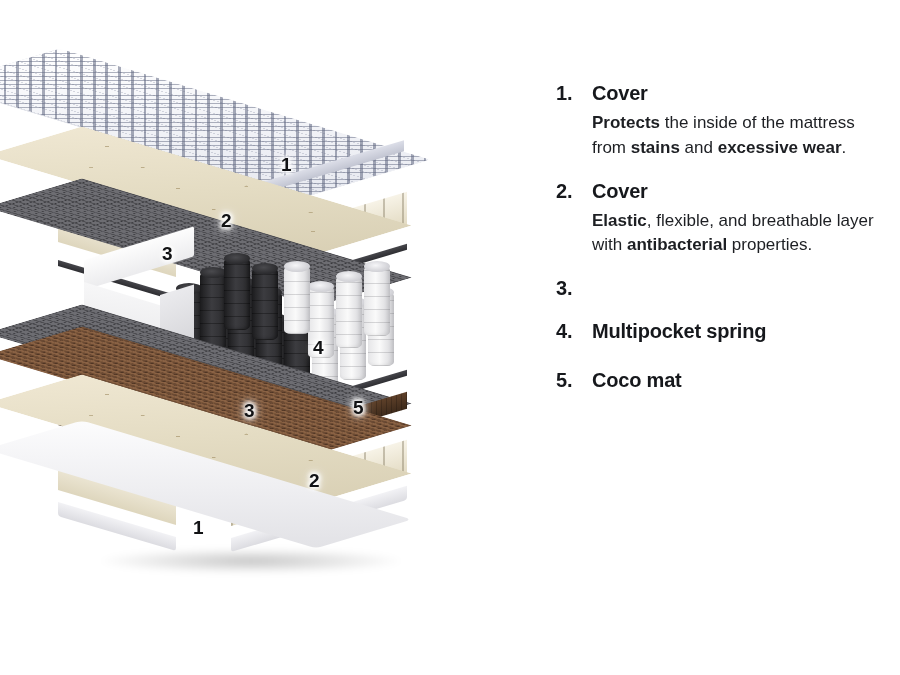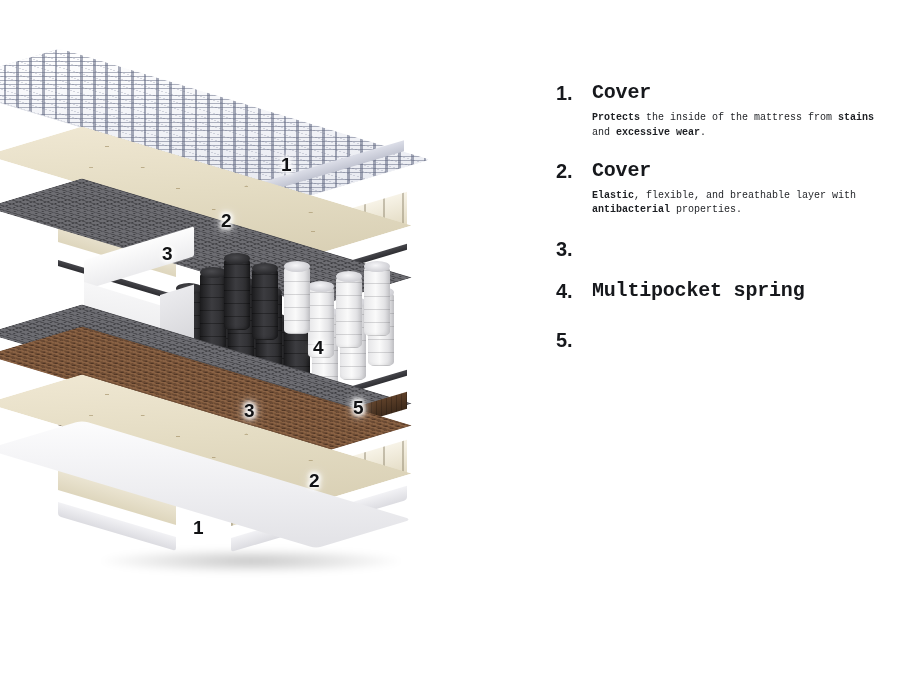--- a/index.html
+++ b/index.html
@@ -237,31 +237,31 @@
   }
   .legend-item { display: flex; align-items: flex-start; margin-bottom: 20px; }
   .legend-num {
     flex: 0 0 36px;
     font-size: 20px;
     font-weight: bold;
     color: #16181c;
     line-height: 1.12;
     letter-spacing: -0.2px;
   }
-  .legend-body { flex: 1 1 auto; font-family: Liberation Mono, monospace; }
+  .legend-body { flex: 1 1 auto; }
   .legend-title {
     font-size: 20px;
     font-weight: bold;
     color: #16181c;
     line-height: 1.12;
     letter-spacing: -0.2px;
     margin-bottom: 7px;
   }
   .legend-desc {
-    font-size: 10px;
+    font-size: 17px;
     color: #1d1f23;
     line-height: 1.42;
   }
   .legend-desc b { font-weight: bold; }
 </style>
 </head>
 <body>
 
 <div class="page">
 
@@ -406,17 +406,18 @@
       </div>
       <div class="legend-item">
         <div class="legend-num">4.</div>
         <div class="legend-body">
           <div class="legend-title">Multipocket spring</div>
         </div>
       </div>
       <div class="legend-item">
         <div class="legend-num">5.</div>
         <div class="legend-body">
+          <div class="legend-title">Coco mat</div>
         </div>
       </div>
     </div>
 
 </div>
 
 </body></html>

